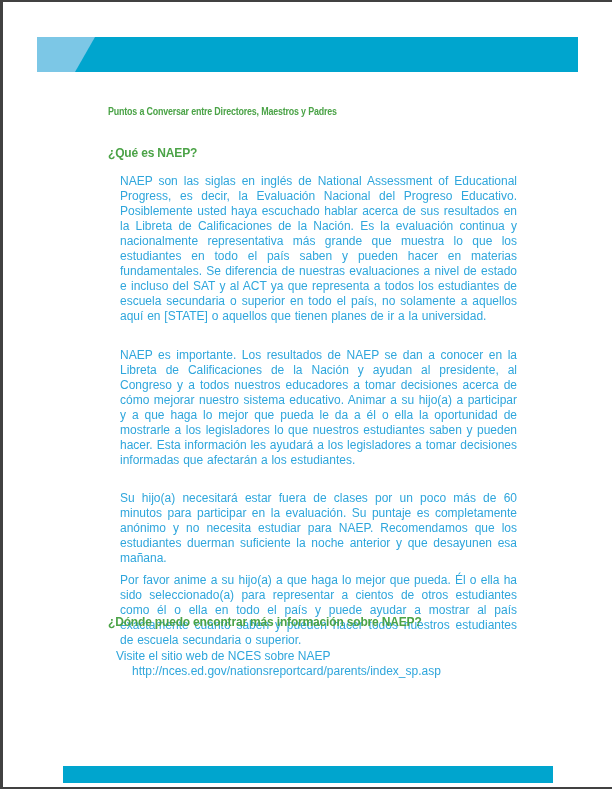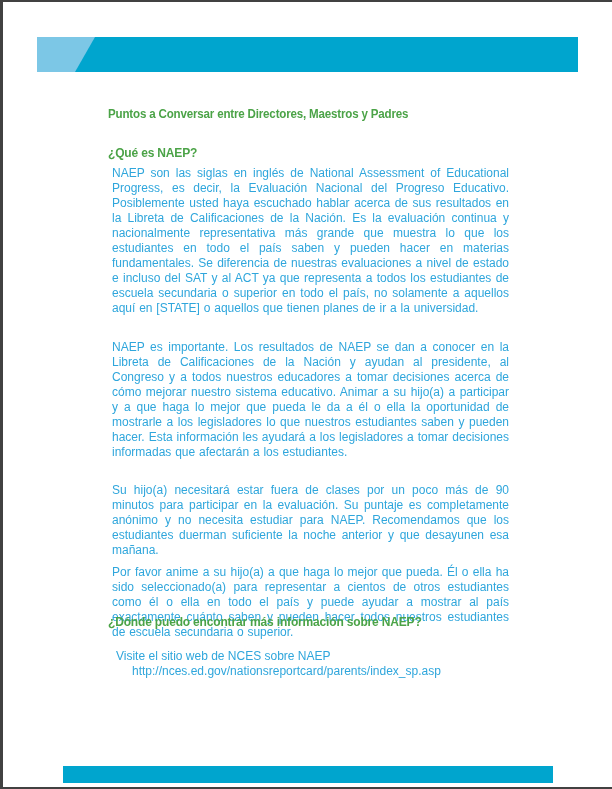--- a/index.html
+++ b/index.html
@@ -33,21 +33,21 @@
     left: 63px; top: 766px;
     width: 490px; height: 17px;
     background: var(--brand-cyan);
   }
 
   .doc-title {
     position: absolute;
     left: 108px; top: 106px;
     margin: 0;
     color: var(--heading-green);
-    font-size: 13px; font-weight: bold;
+    font-size: 10px; font-weight: bold;
     white-space: nowrap;
     text-align: right;
   }
   .sec-h {
     position: absolute;
     left: 108px;
     margin: 0;
     color: var(--heading-green);
     font-size: 13.5px; font-weight: bold;
     white-space: nowrap;
@@ -55,21 +55,21 @@
   .cond {
     display: inline-block;
     transform: scaleX(0.89);
     transform-origin: 0 50%;
     letter-spacing: -0.2px;
   }
   .body-p {
     position: absolute;
     left: 108px;
     width: 397px;
-    margin: 4px;
+    margin: 12px;
     color: var(--body-blue);
     font-size: 12px; line-height: 15px;
     text-align: justify;
     word-spacing: 0.5px;
   }
   .link-line {
     position: absolute;
     left: 108px;
     margin: 8px;
     color: var(--body-blue);
@@ -95,21 +95,21 @@
     <span class="cond">Puntos a Conversar entre Directores, Maestros y Padres</span>
   </h1>
 
   <h2 class="sec-h" style="top:145px">
     <span class="cond">¿Qué es NAEP?</span>
   </h2>
   <p class="body-p" style="top:162px">NAEP son las siglas en inglés de National Assessment of Educational Progress, es decir, la Evaluación Nacional del Progreso Educativo. Posiblemente usted haya escuchado hablar acerca de sus resultados en la Libreta de Calificaciones de la Nación. Es la evaluación continua y nacionalmente representativa más grande que muestra lo que los estudiantes en todo el país saben y pueden hacer en materias fundamentales. Se diferencia de nuestras evaluaciones a nivel de estado e incluso del SAT y al ACT ya que representa a todos los estudiantes de escuela secundaria o superior en todo el país, no solamente a aquellos aquí en [STATE] o aquellos que tienen planes de ir a la universidad.</p>
 
   <p class="body-p" style="top:336px">NAEP es importante. Los resultados de NAEP se dan a conocer en la Libreta de Calificaciones de la Nación y ayudan al presidente, al Congreso y a todos nuestros educadores a tomar decisiones acerca de cómo mejorar nuestro sistema educativo. Animar a su hijo(a) a participar y a que haga lo mejor que pueda le da a él o ella la oportunidad de mostrarle a los legisladores lo que nuestros estudiantes saben y pueden hacer. Esta información les ayudará a los legisladores a tomar decisiones informadas que afectarán a los estudiantes.</p>
 
-  <p class="body-p" style="top:479px">Su hijo(a) necesitará estar fuera de clases por un poco más de 90 minutos para participar en la evaluación. Su puntaje es completamente anónimo y no necesita estudiar para NAEP. Recomendamos que los estudiantes duerman suficiente la noche anterior y que desayunen esa mañana.</p>
+  <p class="body-p" style="top:479px">Su hijo(a) necesitará estar fuera de clases por un poco más de 60 minutos para participar en la evaluación. Su puntaje es completamente anónimo y no necesita estudiar para NAEP. Recomendamos que los estudiantes duerman suficiente la noche anterior y que desayunen esa mañana.</p>
   <p class="body-p" style="top:561px">Por favor anime a su hijo(a) a que haga lo mejor que pueda. Él o ella ha sido seleccionado(a) para representar a cientos de otros estudiantes como él o ella en todo el país y puede ayudar a mostrar al país exactamente cuánto saben y pueden hacer todos nuestros estudiantes de escuela secundaria o superior.</p>
 
   <h2 class="sec-h" style="top:614px">
     <span class="cond">¿Dónde puedo encontrar más información sobre NAEP?</span>
   </h2>
   <div class="link-line" style="top:641px">Visite el sitio web de NCES sobre NAEP</div>
   <div class="link-line link-url" style="top:656px">http://nces.ed.gov/nationsreportcard/parents/index_sp.asp</div>
 
   <div class="footer-bar"></div>
 

